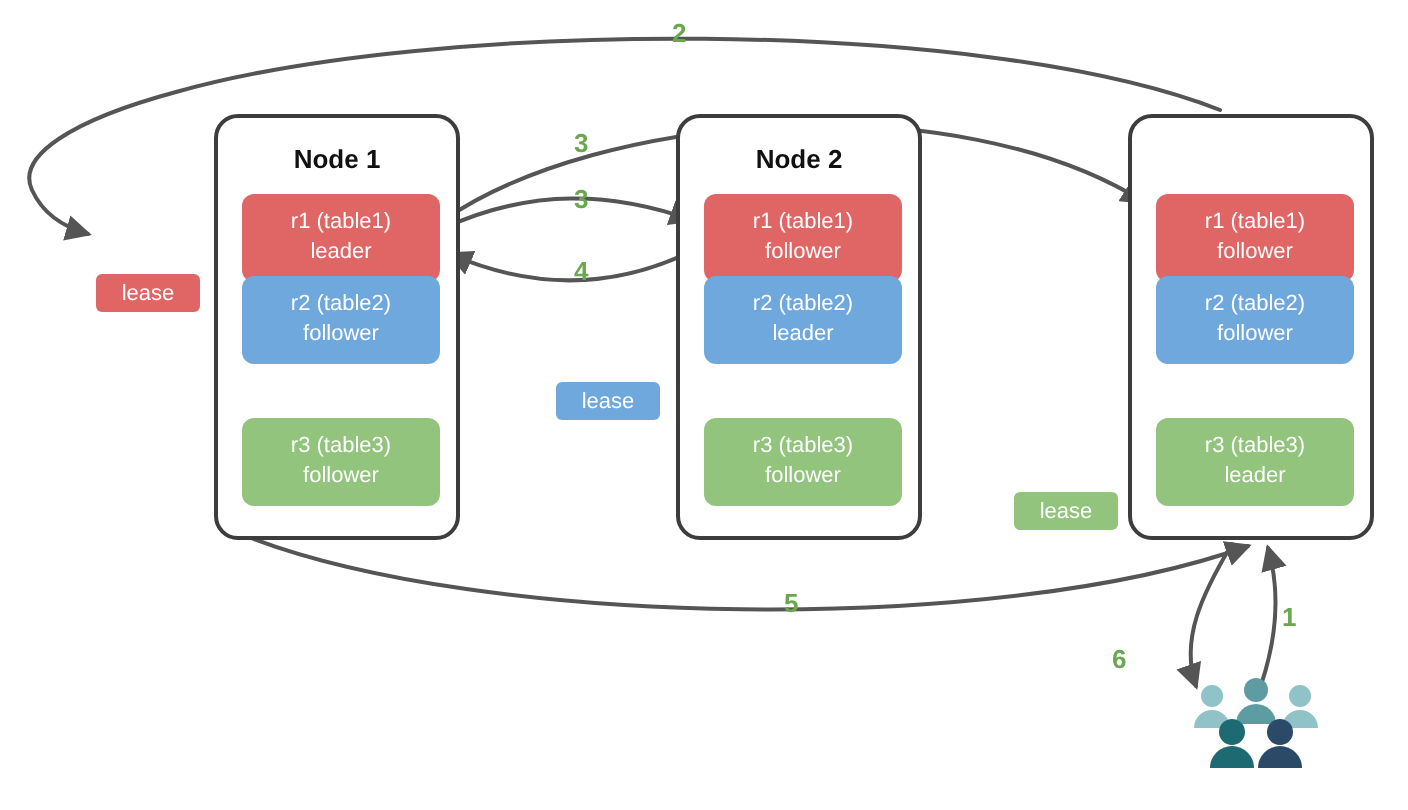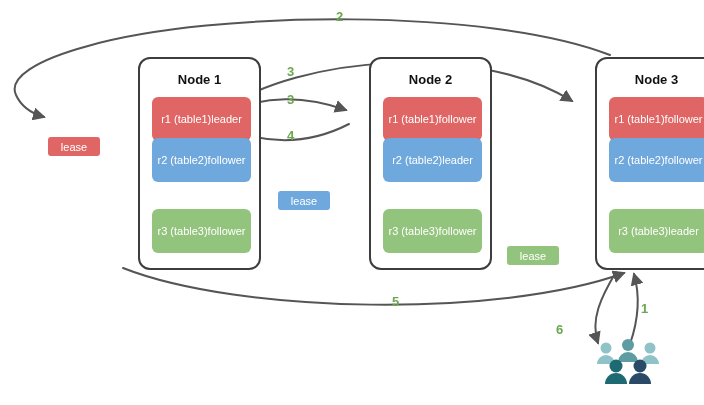--- a/index.html
+++ b/index.html
@@ -18,40 +18,39 @@
     pointer-events: none;
   }
   .node {
     position: absolute;
     top: 57px;
     width: 123px;
     height: 213px;
     border: 2px solid #3d3d3d;
     border-radius: 12px;
     background: #ffffff;
-    margin-left: 31px;
   }
   .node-title {
     text-align: center;
     font-weight: bold;
     font-size: 13px;
     color: #111111;
     margin-top: 13px;
   }
   .replica {
     position: absolute;
     left: 12px;
     width: 99px;
     height: 44px;
     border-radius: 6px;
     color: #ffffff;
     font-size: 11px;
     line-height: 1.35;
     display: flex;
-    flex-direction: row;
+    flex-direction: column;
     align-items: center;
     justify-content: center;
     text-align: center;
   }
   .pos-0 { top: 38px; }
   .pos-1 { top: 79px; }
   .pos-2 { top: 150px; }
   .lease {
     position: absolute;
     width: 52px;
@@ -145,21 +144,20 @@
       <div>r2 (table2)</div>
       <div>leader</div>
     </div>
     <div class="replica pos-2" style="background-color: rgb(147, 196, 125);">
       <div>r3 (table3)</div>
       <div>follower</div>
     </div>
   </div>
 
   <div class="node" style="left:564px">
-    <div class="node-title">Node 3</div>
     <div class="replica pos-0" style="background-color: rgb(224, 102, 102);">
       <div>r1 (table1)</div>
       <div>follower</div>
     </div>
     <div class="replica pos-1" style="background-color: rgb(111, 168, 220);">
       <div>r2 (table2)</div>
       <div>follower</div>
     </div>
     <div class="replica pos-2" style="background-color: rgb(147, 196, 125);">
       <div>r3 (table3)</div>

